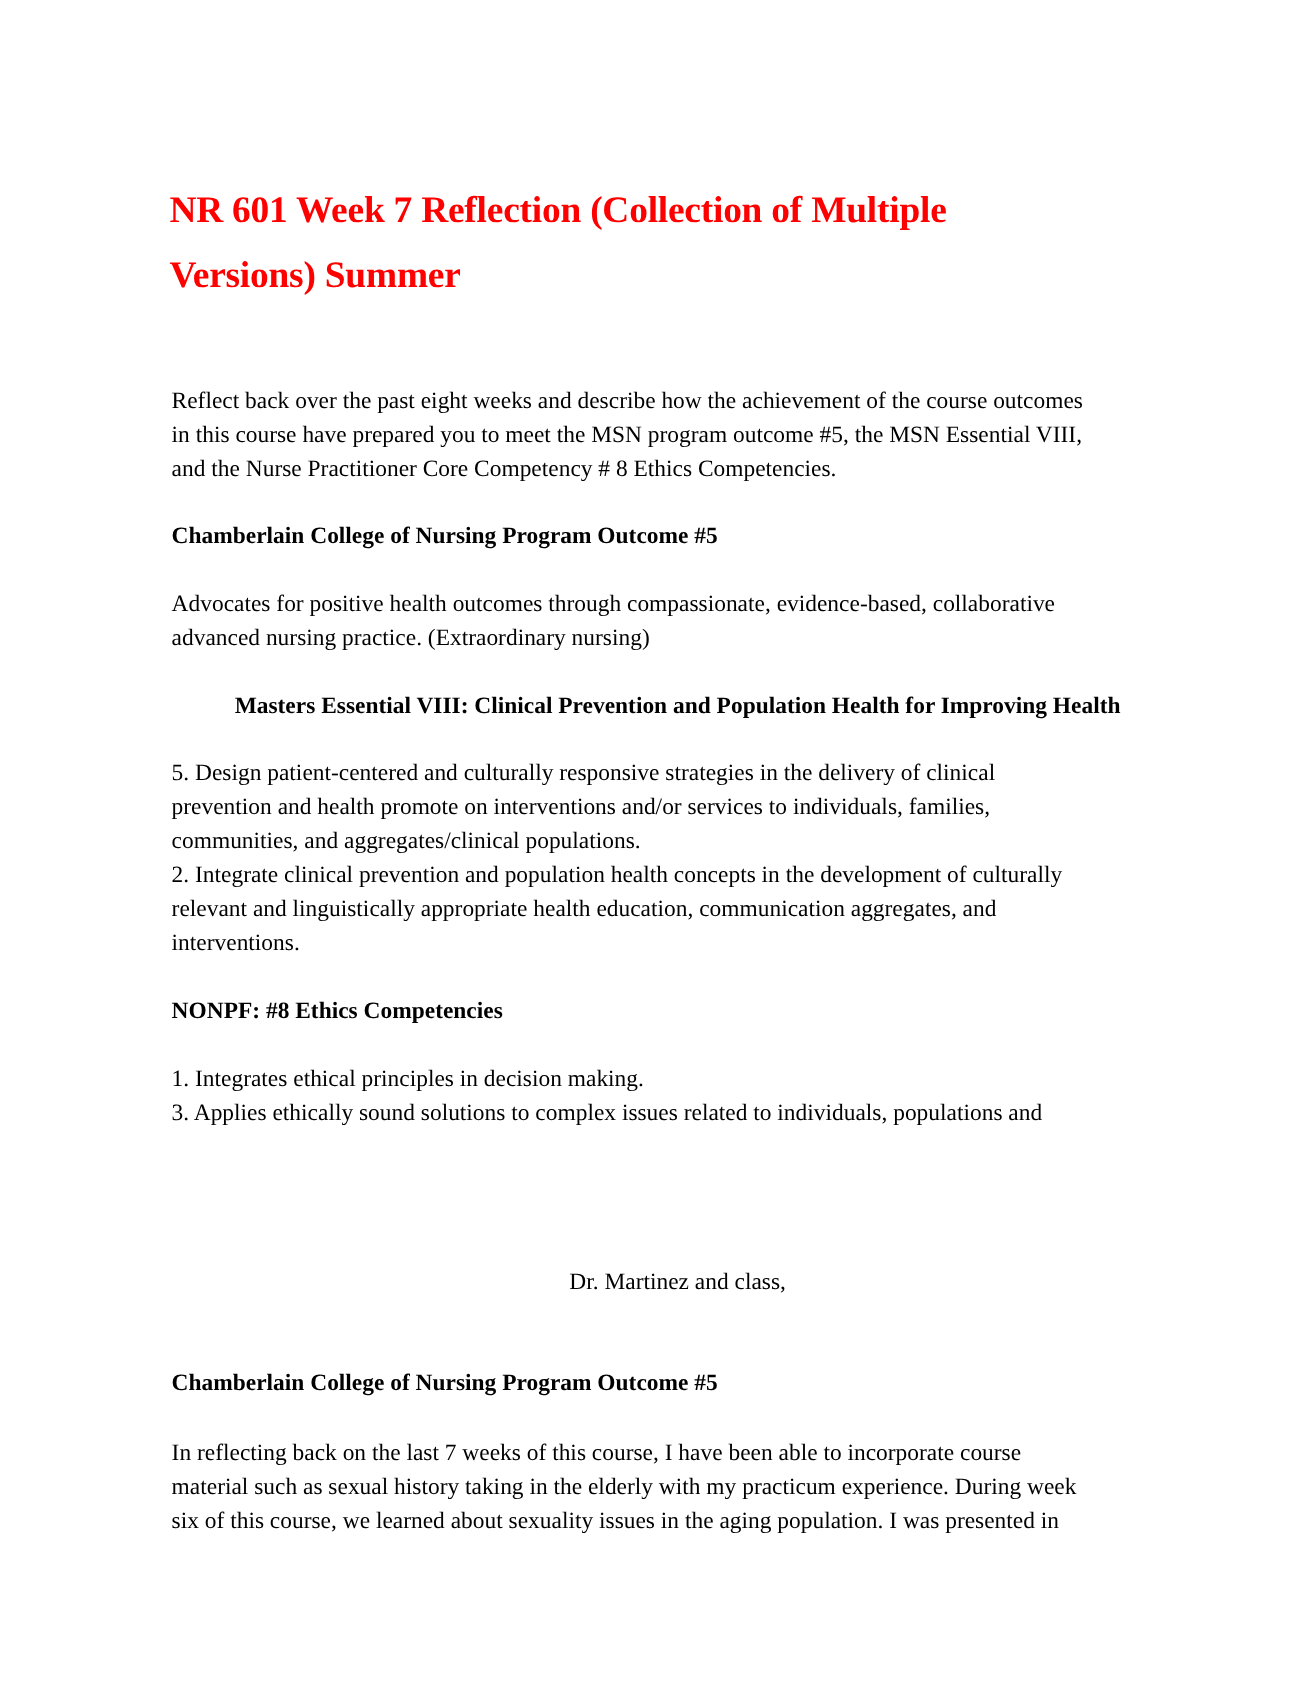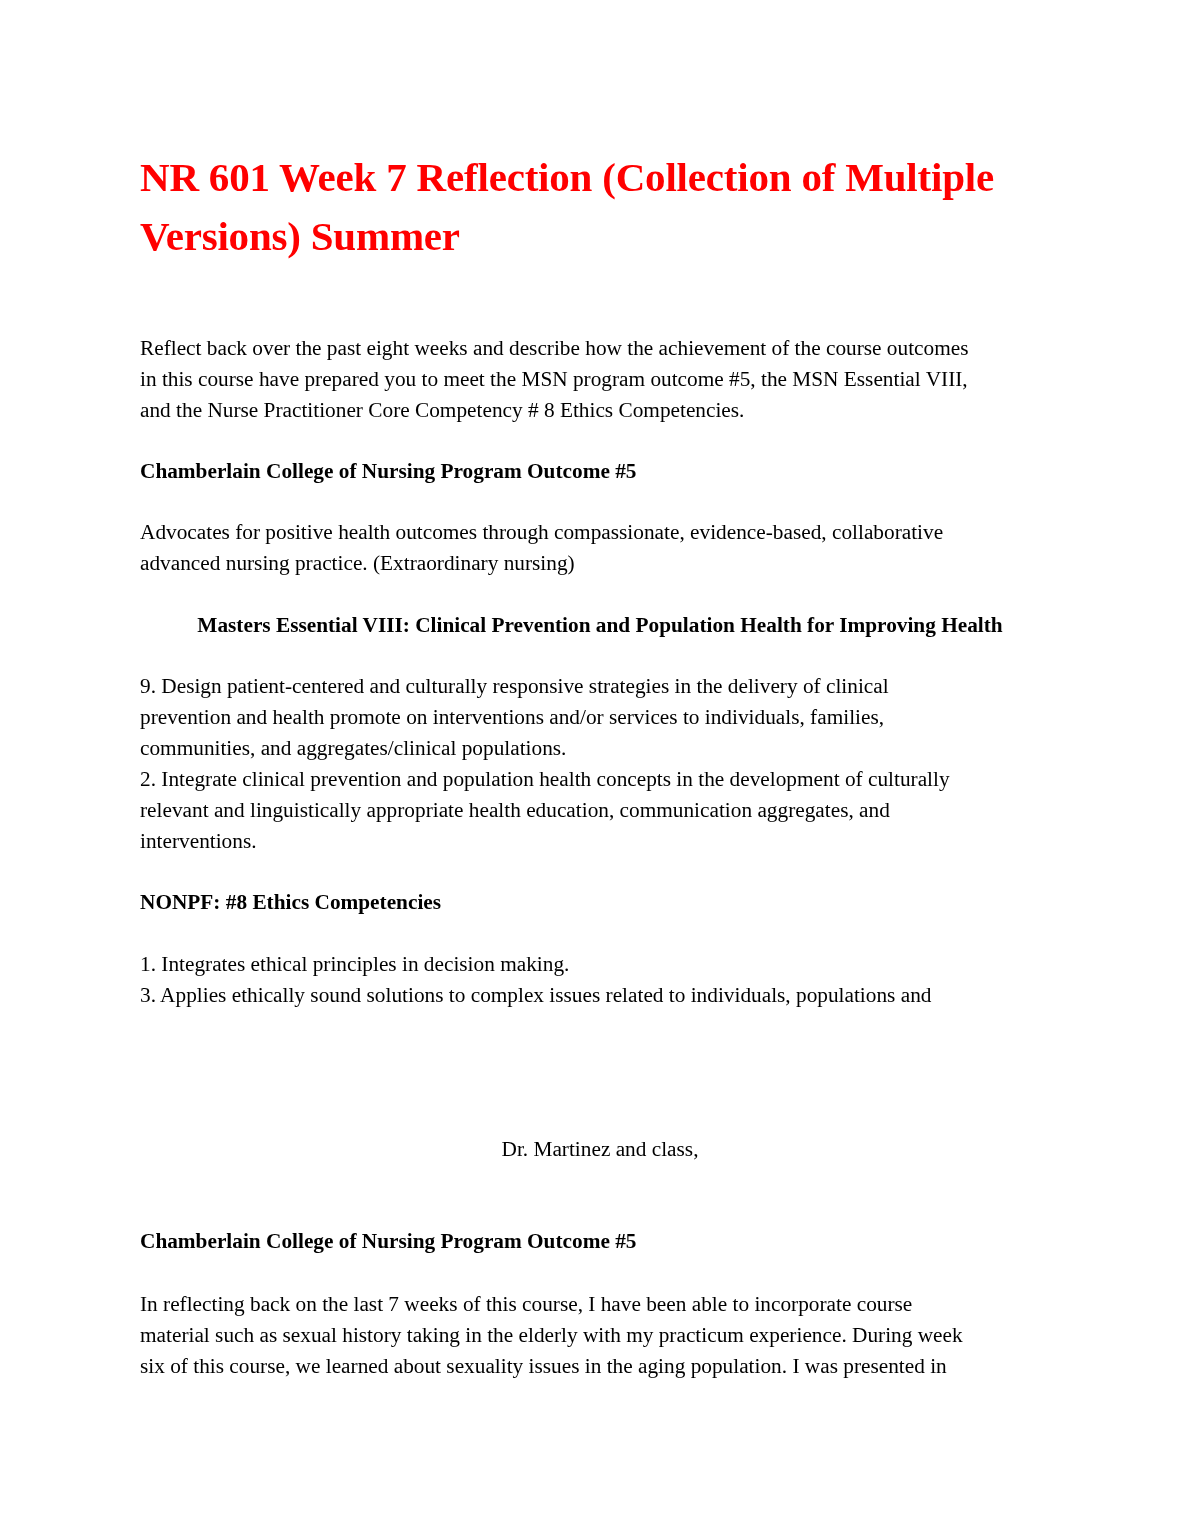--- a/index.html
+++ b/index.html
@@ -19,33 +19,33 @@
       position: absolute;
       left: 140px;
       top: 0;
       width: 920px;
     }
     .title {
       position: absolute;
       left: 0;
       top: 148px;
       width: 920px;
-      margin: 0;
+      margin: 14px;
       font-family: "Liberation Serif", serif;
       font-weight: bold;
-      font-size: 41px;
+      font-size: 34px;
       line-height: 59px;
       color: #ff0000;
       letter-spacing: -0.2px;
     }
     .block {
       position: absolute;
       left: 0;
       width: 920px;
-      margin: 0;
+      margin: 16px;
       font-size: 21.3px;
       line-height: 31px;
     }
     .heading {
       font-weight: bold;
     }
     .line {
       display: block;
       white-space: nowrap;
     }
@@ -69,21 +69,21 @@
   <p class="block heading" style="top:456px;">Chamberlain College of Nursing Program Outcome #5</p>
 
   <p class="block" style="top:517px;">
     <span class="line">Advocates for positive health outcomes through compassionate, evidence-based, collaborative</span>
     <span class="line">advanced nursing practice. (Extraordinary nursing)</span>
   </p>
 
   <p class="block heading" style="top:610px;text-align:center;">Masters Essential VIII: Clinical Prevention and Population Health for Improving Health</p>
 
   <p class="block" style="top:671px;">
-    <span class="line">9. Design patient-centered and culturally responsive strategies in the delivery of clinical</span>
+    <span class="line">5. Design patient-centered and culturally responsive strategies in the delivery of clinical</span>
     <span class="line">prevention and health promote on interventions and/or services to individuals, families,</span>
     <span class="line">communities, and aggregates/clinical populations.</span>
     <span class="line">2. Integrate clinical prevention and population health concepts in the development of culturally</span>
     <span class="line">relevant and linguistically appropriate health education, communication aggregates, and</span>
     <span class="line">interventions.</span>
   </p>
 
   <p class="block heading" style="top:887px;">NONPF: #8 Ethics Competencies</p>
 
   <p class="block" style="top:949px;">

